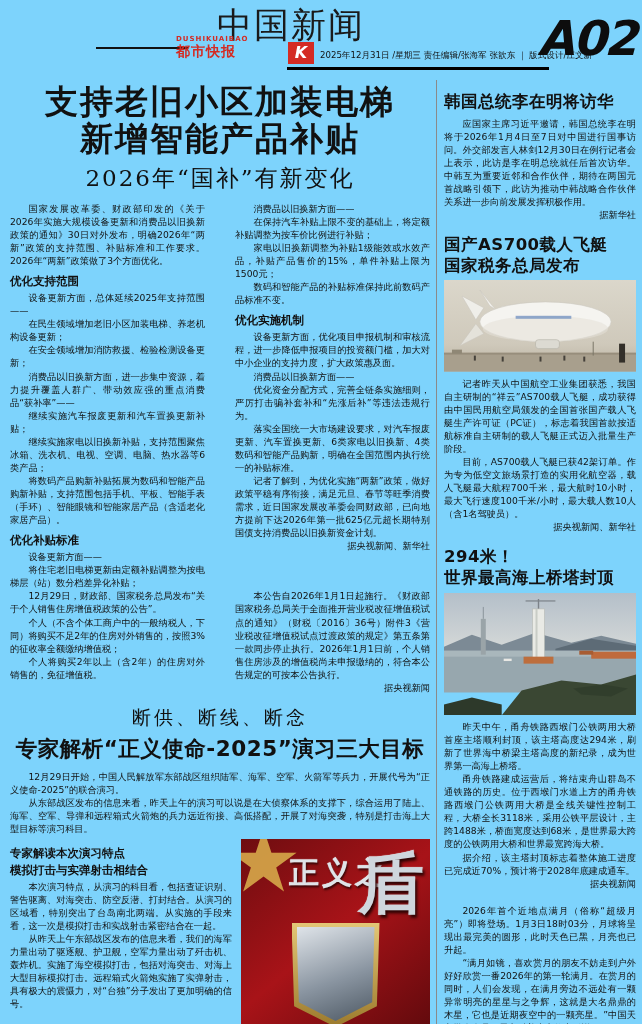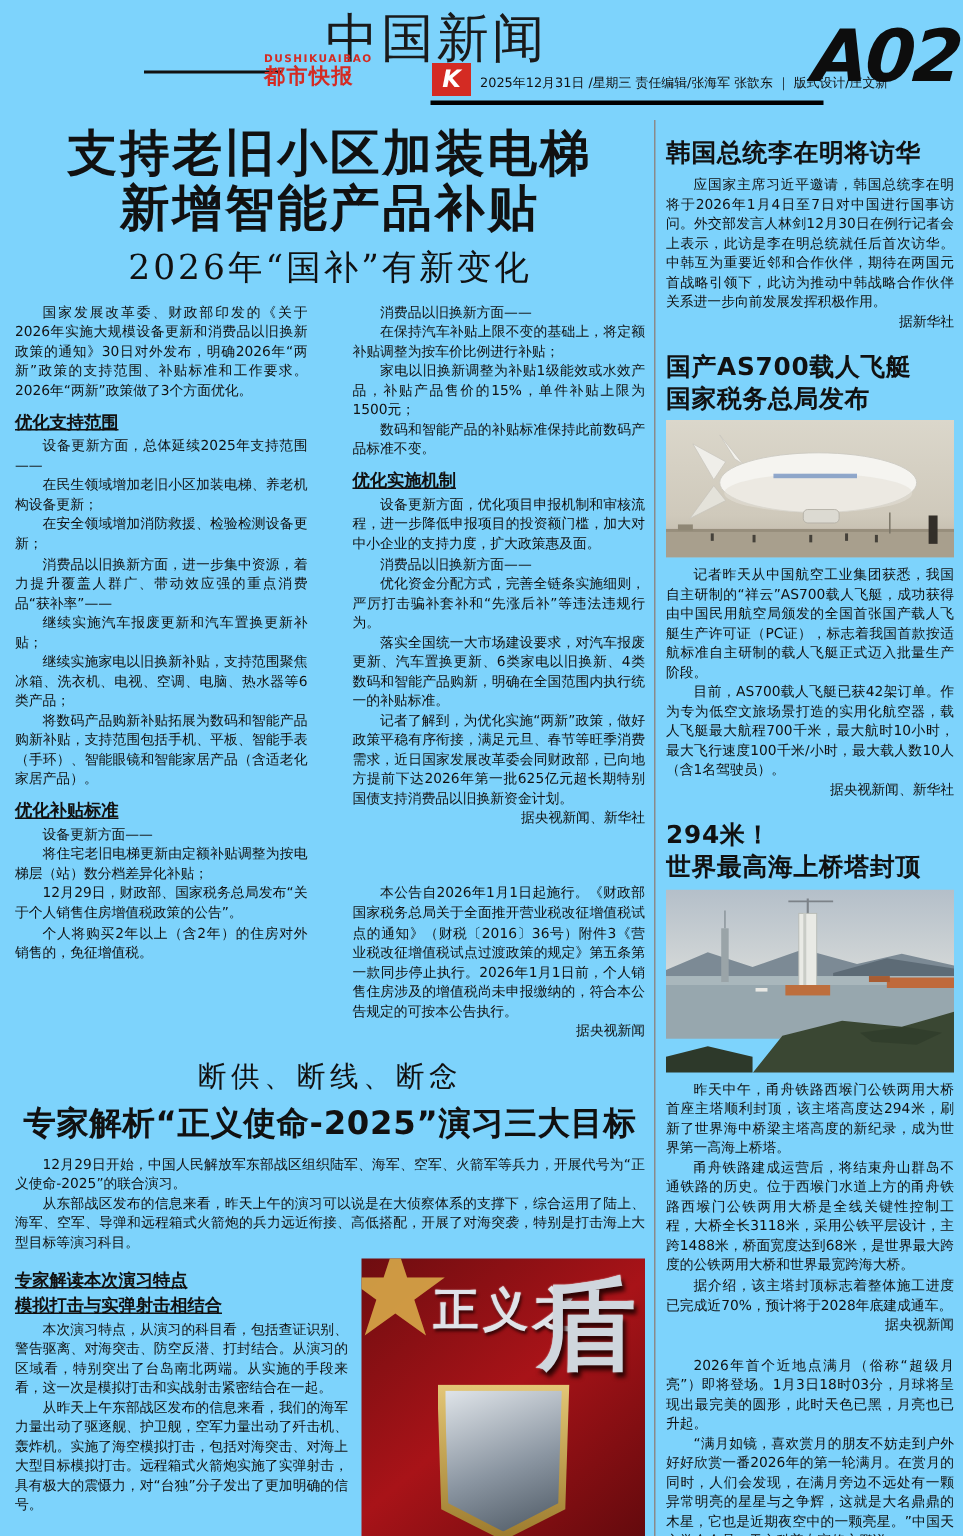--- a/index.html
+++ b/index.html
@@ -19,21 +19,21 @@
   .thickline{position:absolute;left:287px;top:67px;width:262px;height:3px;background:#000;}
   .pageno{position:absolute;right:2px;top:10px;font-size:48px;font-weight:900;
           font-style:italic;transform:skewX(-4deg);letter-spacing:-2px;color:#0d0d0d;}
   
   .content{display:flex;padding:0 6px 0 10px;align-items:stretch;}
   .mainL{width:420px;flex:0 0 420px;}
   .vrule{width:1px;background:#8a8a8a;margin:2px 7px 14px 6px;}
   .sidebar{flex:1;padding-top:14px;min-width:0;}
   
   .para{margin:0;text-indent:2em;text-align:justify;font-size:9.2px;line-height:1.42;}
-  .subhd{margin:7px 0 2px;font-size:11.5px;font-weight:bold;text-indent:0;line-height:1.3;text-decoration:underline;}
+  .subhd{margin:7px 0 2px;font-size:11.5px;font-weight:bold;text-indent:0;line-height:1.3;}
   .sub2{margin-top:0;}
   .src{margin:1px 0 0;font-size:9.2px;text-align:right;line-height:1.4;}
   .cols{display:flex;gap:30px;}
   .cols>div{flex:1;min-width:0;}
   
   .lead-head{text-align:center;margin-top:6px;}
   .lead-h1{font-size:33px;font-weight:900;line-height:1.12;letter-spacing:2px;margin:0;}
   .lead-sub{font-family:"DejaVu Serif","Liberation Serif",serif;font-size:23px;
             font-weight:400;letter-spacing:2px;margin:5px 0 8px;}
   
@@ -120,20 +120,21 @@
               <p class="para">记者了解到，为优化实施“两新”政策，做好政策平稳有序衔接，满足元旦、春节等旺季消费需求，近日国家发展改革委会同财政部，已向地方提前下达2026年第一批625亿元超长期特别国债支持消费品以旧换新资金计划。</p>
               <p class="src">据央视新闻、新华社</p>
             </div>
         </div>
       </section>
 
       <section>
         <div class="cols">
           <div>
               <p class="para">12月29日，财政部、国家税务总局发布“关于个人销售住房增值税政策的公告”。</p>
+              <p class="para">个人（不含个体工商户中的一般纳税人，下同）将购买不足2年的住房对外销售的，按照3%的征收率全额缴纳增值税；</p>
               <p class="para">个人将购买2年以上（含2年）的住房对外销售的，免征增值税。</p>
             </div>
           <div>
               <p class="para">本公告自2026年1月1日起施行。《财政部 国家税务总局关于全面推开营业税改征增值税试点的通知》（财税〔2016〕36号）附件3《营业税改征增值税试点过渡政策的规定》第五条第一款同步停止执行。2026年1月1日前，个人销售住房涉及的增值税尚未申报缴纳的，符合本公告规定的可按本公告执行。</p>
               <p class="src">据央视新闻</p>
             </div>
         </div>
       </section>
 
       <section>

